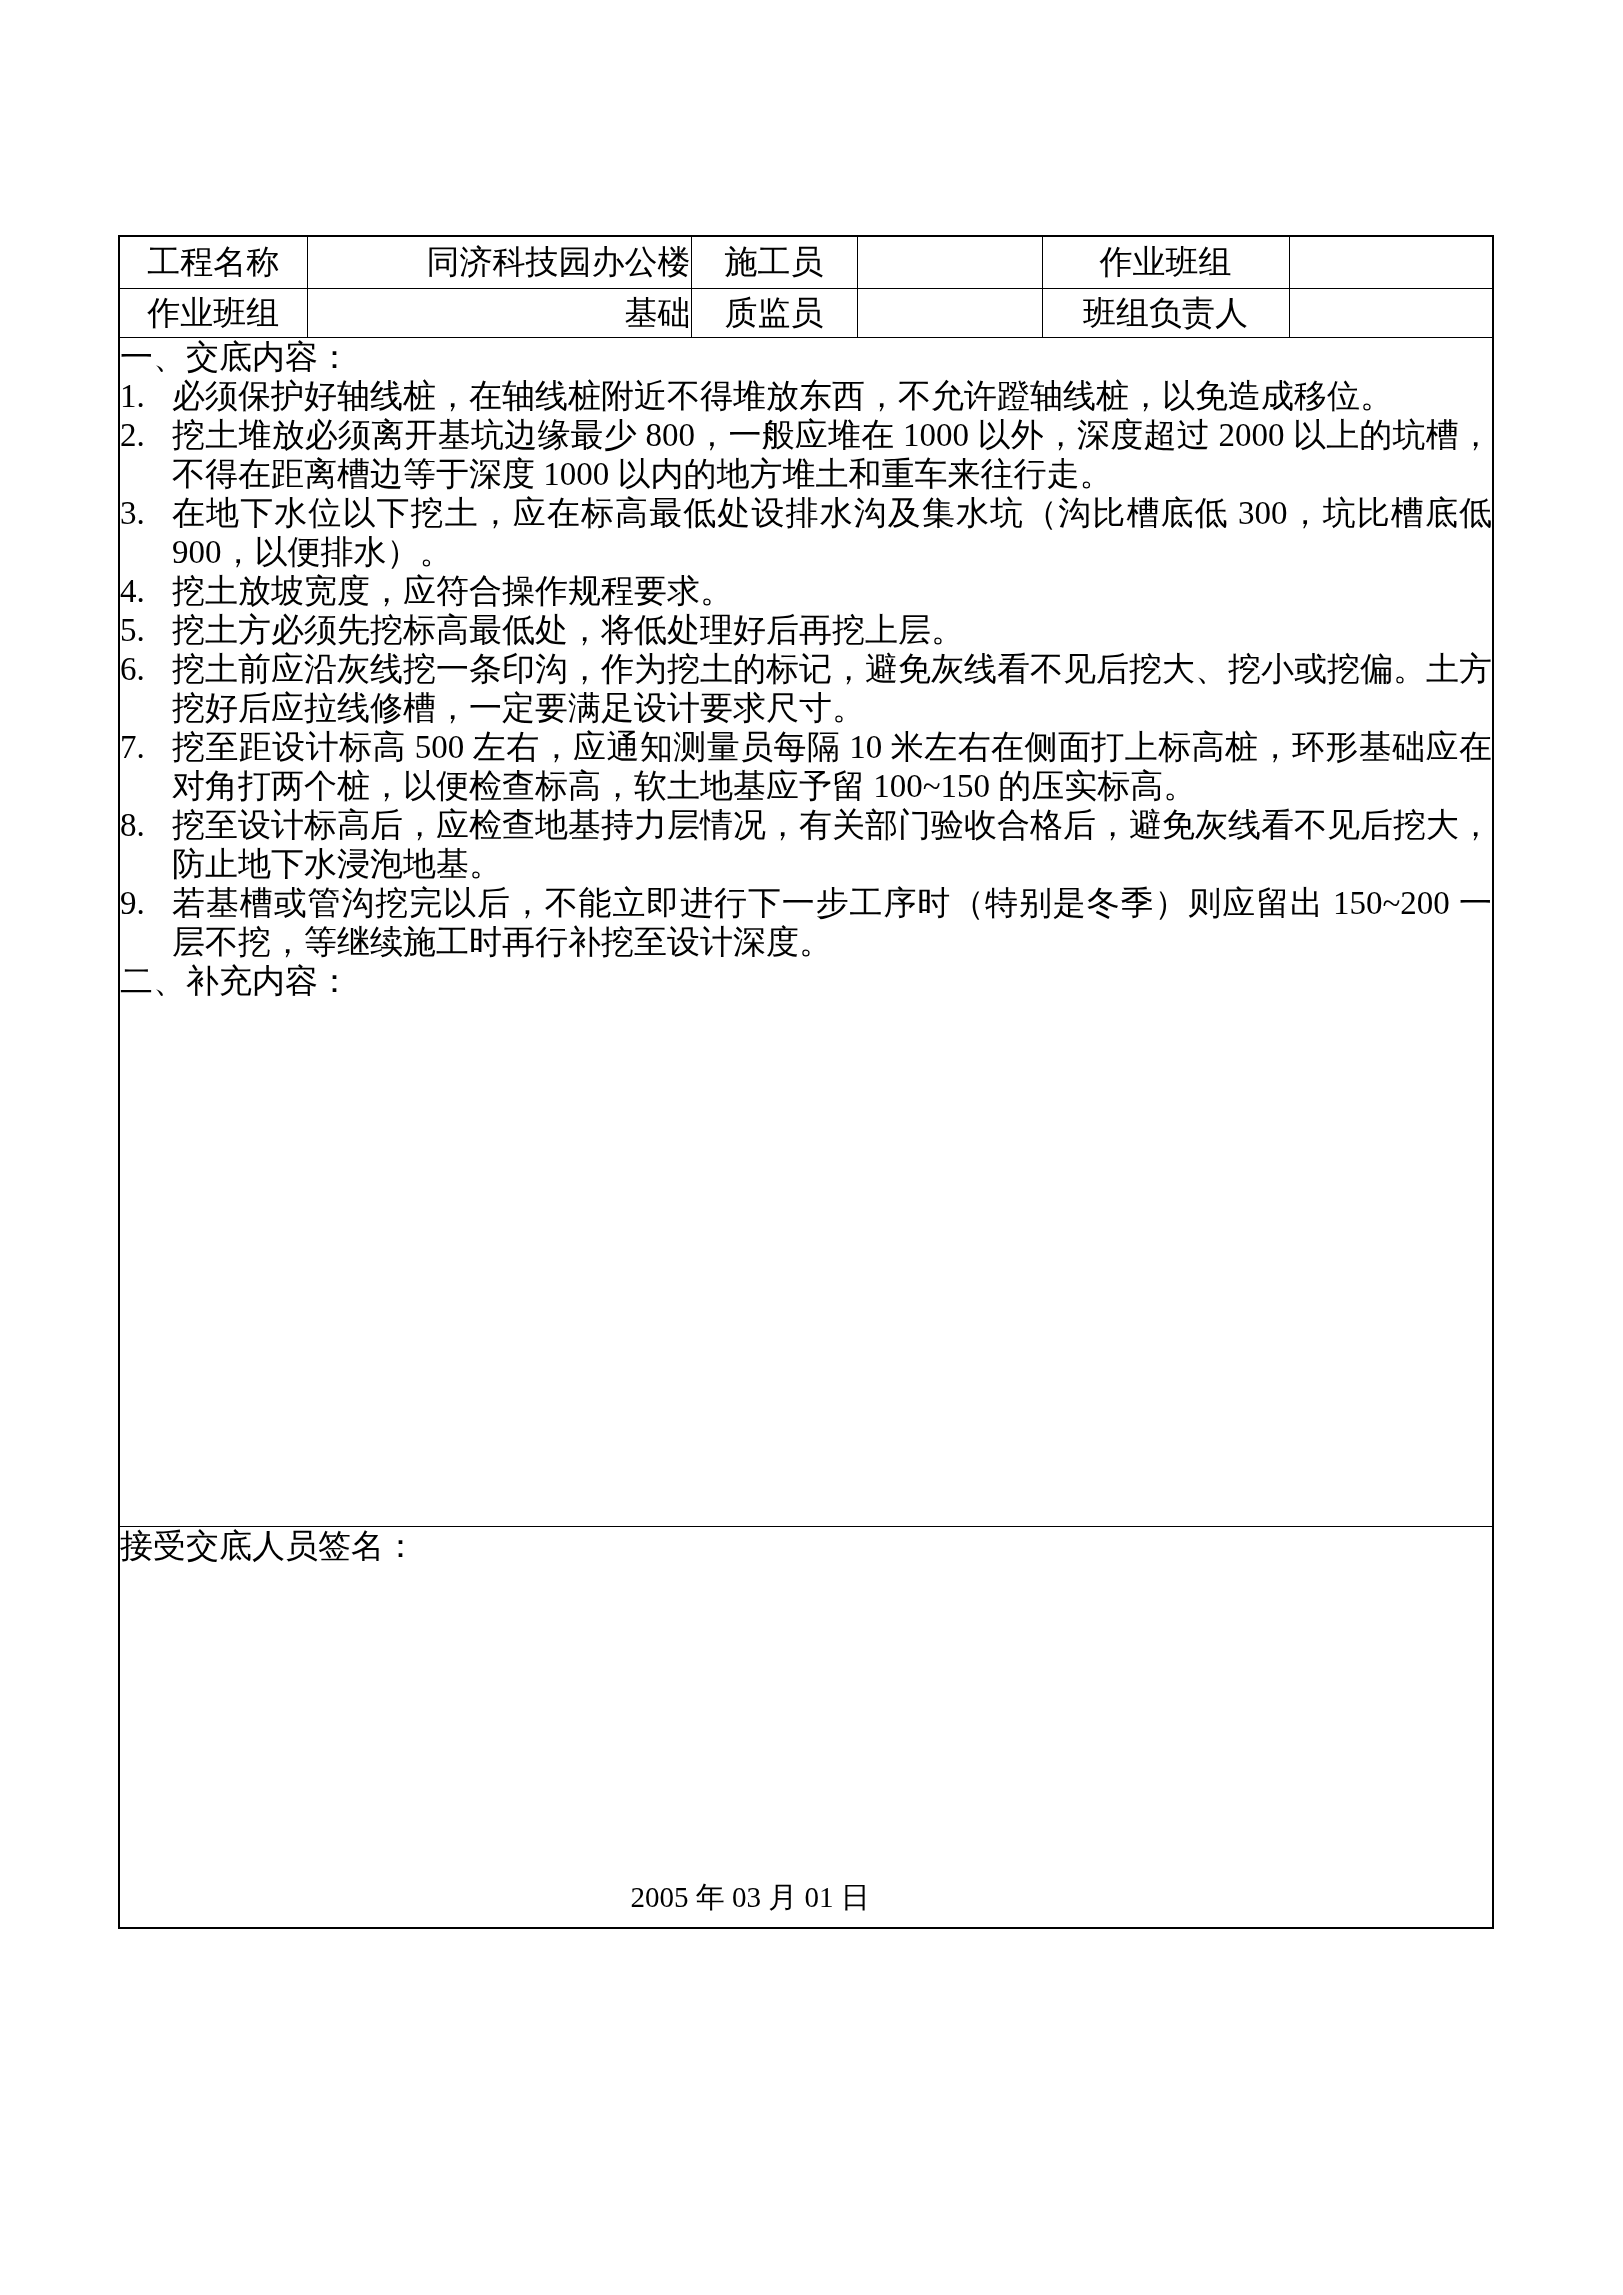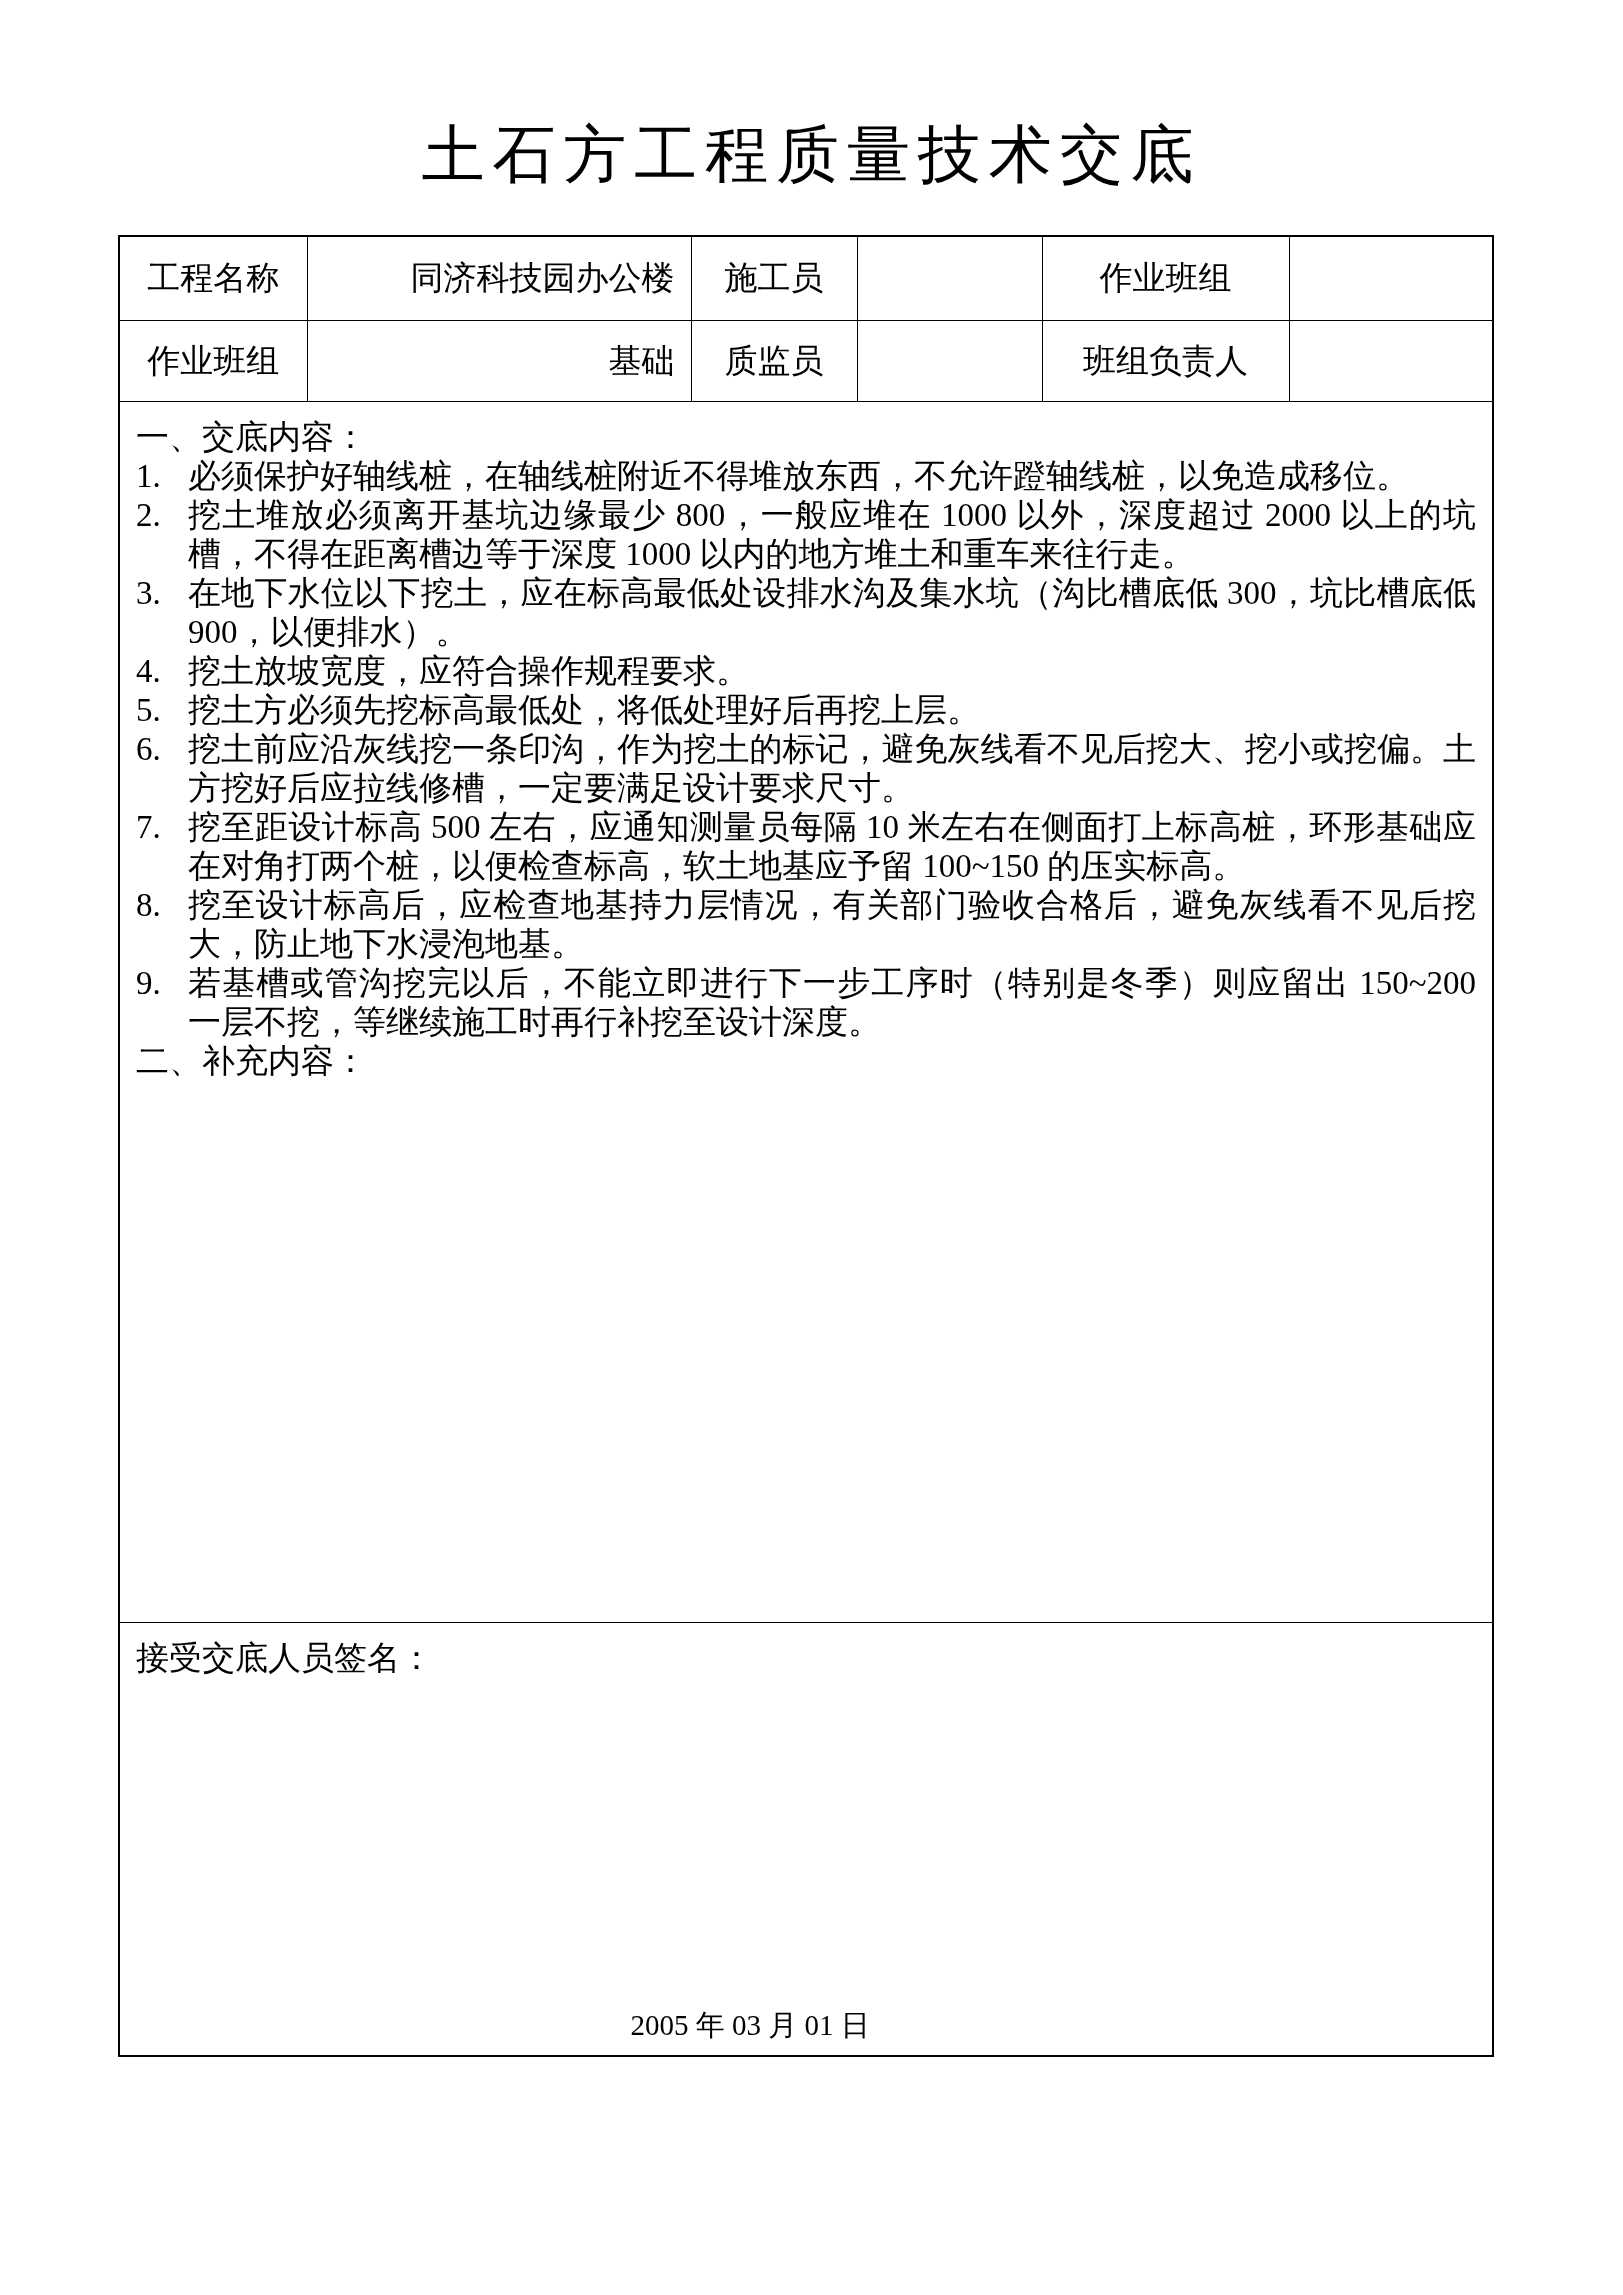--- a/index.html
+++ b/index.html
@@ -36,21 +36,21 @@
     left: 118px;
     top: 235px;
     width: 1374px;
     border-collapse: collapse;
     table-layout: fixed;
     border: 2px solid #000;
   }
   table.doc-table td {
     border: 1.3px solid #000;
     font-size: 33px;
-    padding: 16px;
+    padding: 0;
     overflow: hidden;
   }
   tr.info-row-1 td { height: 51px; }
   tr.info-row-2 td { height: 48px; }
   td.label-cell { text-align: center; }
   td.value-cell { text-align: right; }
   td.value-project { padding-left: 11.8px; }
   td.value-part    { padding-left: 62px; margin-left: 34px; }
   td.content-cell {
     height: 1188px;
@@ -89,21 +89,20 @@
     text-align: center;
     font-size: 29px;
     white-space: nowrap;
   }
 </style>
 </head>
 <body>
 
 <div class="page">
 
-  <div class="page-title">土石方工程质量技术交底</div>
 
   <table class="doc-table">
     <colgroup>
       <col style="width:188px">
       <col style="width:384px">
       <col style="width:166px">
       <col style="width:185px">
       <col style="width:247px">
       <col style="width:204px">
     </colgroup>

